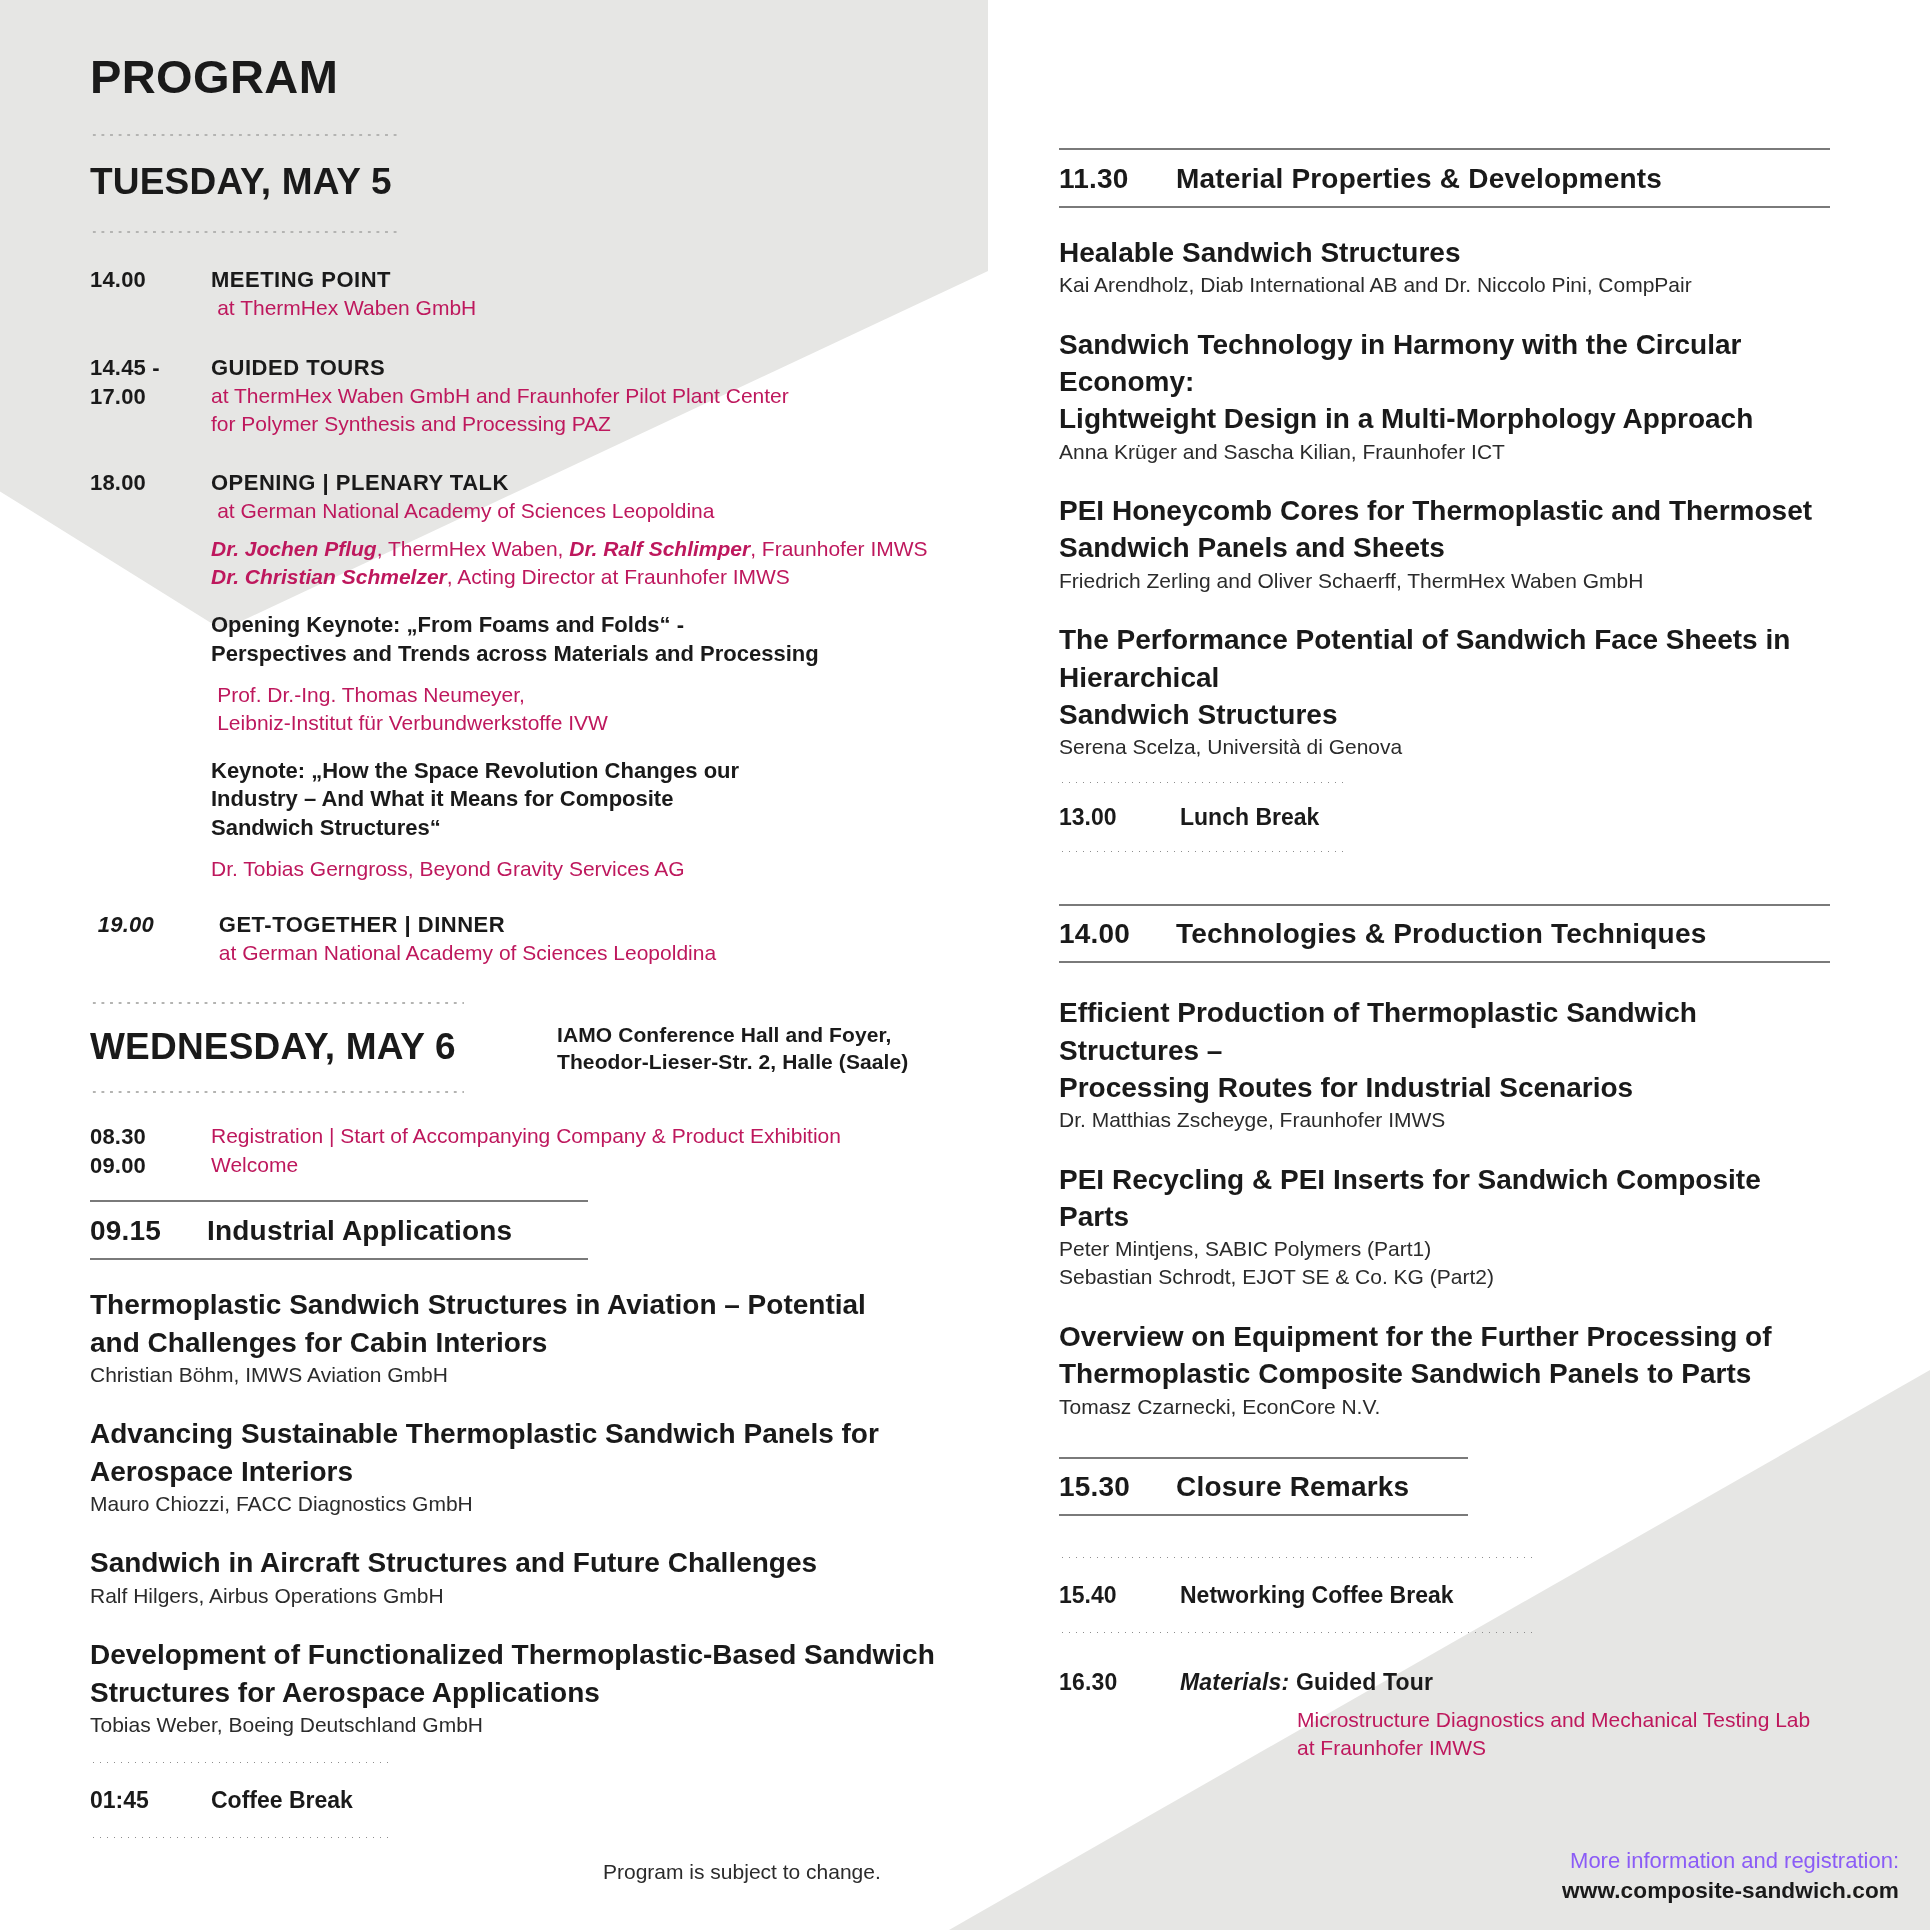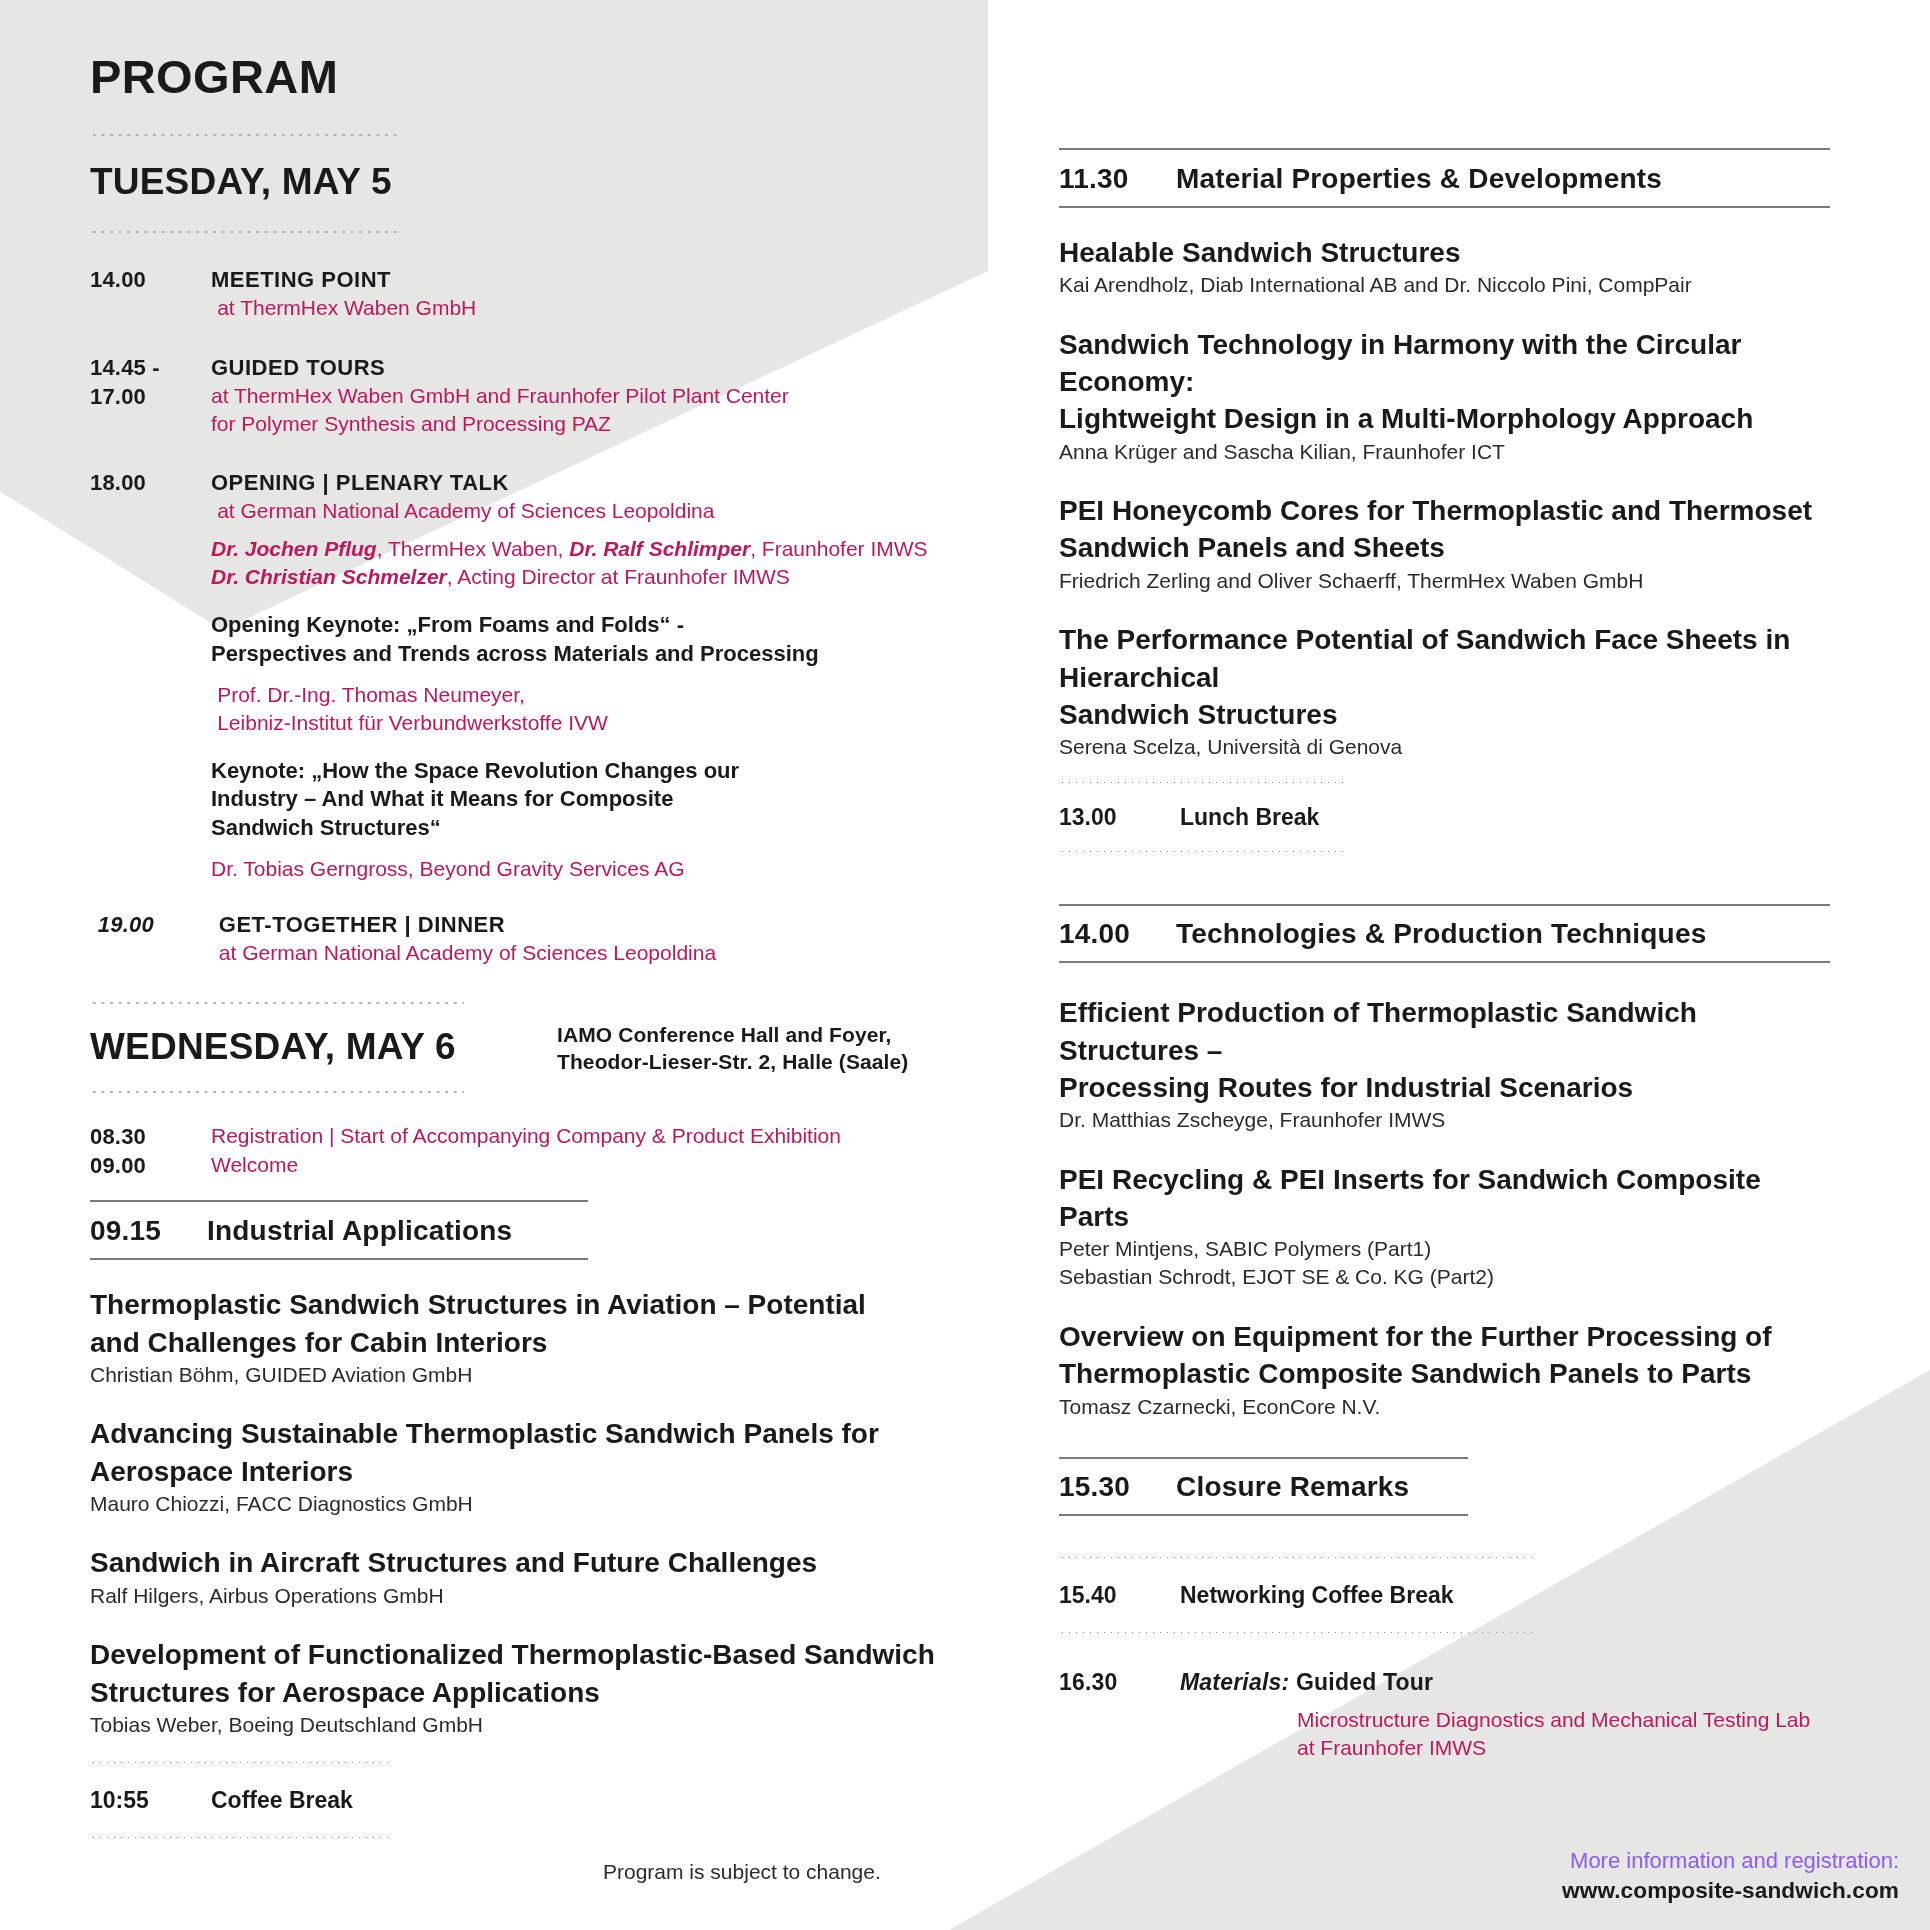--- a/index.html
+++ b/index.html
@@ -193,41 +193,41 @@
       <div class="hdr">
         <div class="t">09.15</div>
         <div class="n">Industrial Applications</div>
       </div>
     </div>
 
     <div style="margin-top:26.5px;">
       <div class="talk">
         <div class="tt">Thermoplastic Sandwich Structures in Aviation – Potential</div>
         <div class="tt">and Challenges for Cabin Interiors</div>
-        <div class="ta">Christian Böhm, GUIDED Aviation GmbH</div>
+        <div class="ta">Christian Böhm, IMWS Aviation GmbH</div>
       </div>
       <div class="talk">
         <div class="tt">Advancing Sustainable Thermoplastic Sandwich Panels for</div>
         <div class="tt">Aerospace Interiors</div>
         <div class="ta">Mauro Chiozzi, FACC Diagnostics GmbH</div>
       </div>
       <div class="talk">
         <div class="tt">Sandwich in Aircraft Structures and Future Challenges</div>
         <div class="ta">Ralf Hilgers, Airbus Operations GmbH</div>
       </div>
       <div class="talk" style="margin-bottom:22px;">
         <div class="tt">Development of Functionalized Thermoplastic-Based Sandwich</div>
         <div class="tt">Structures for Aerospace Applications</div>
         <div class="ta">Tobias Weber, Boeing Deutschland GmbH</div>
       </div>
     </div>
 
     <div class="dotline thin" style="width:304px;margin-bottom:23px;"></div>
     <div class="brk">
-      <div class="t">10:55</div>
+      <div class="t">01:45</div>
       <div class="n">Coffee Break</div>
     </div>
     <div class="dotline thin" style="width:304px;margin-top:22px;"></div>
 
   </div>
 
   <div class="col col-right" style="top:148px;">
 
     <div class="sect">
       <div class="hdr">

